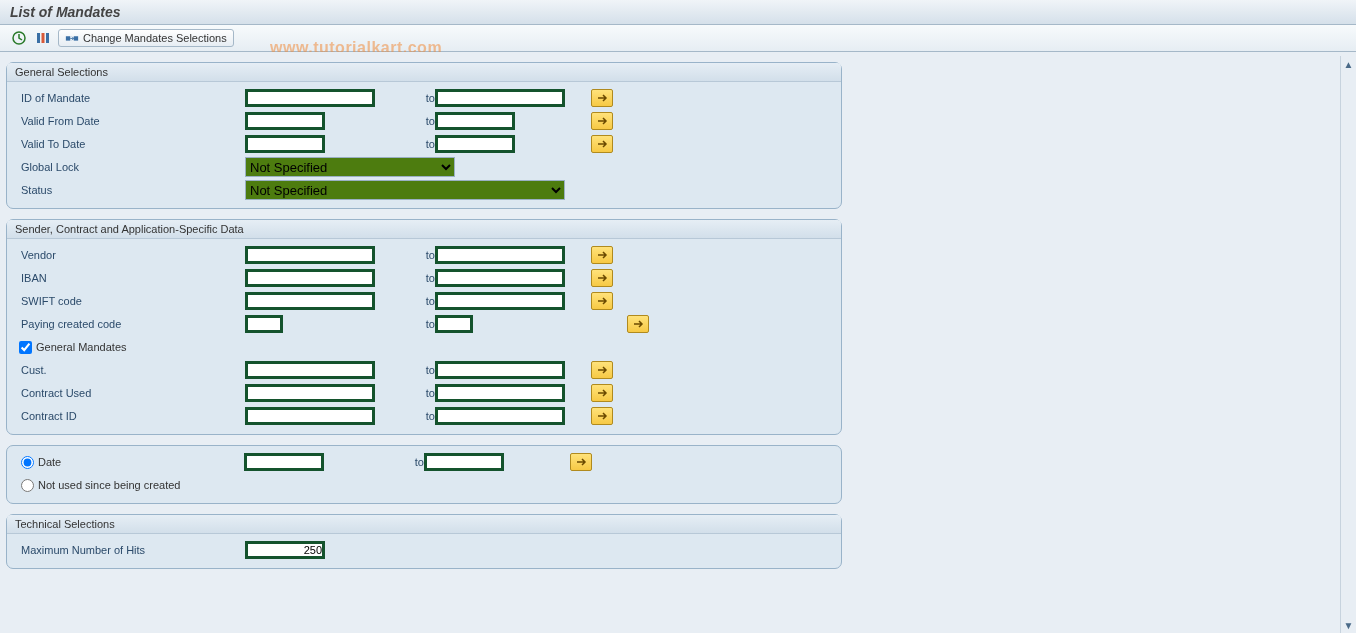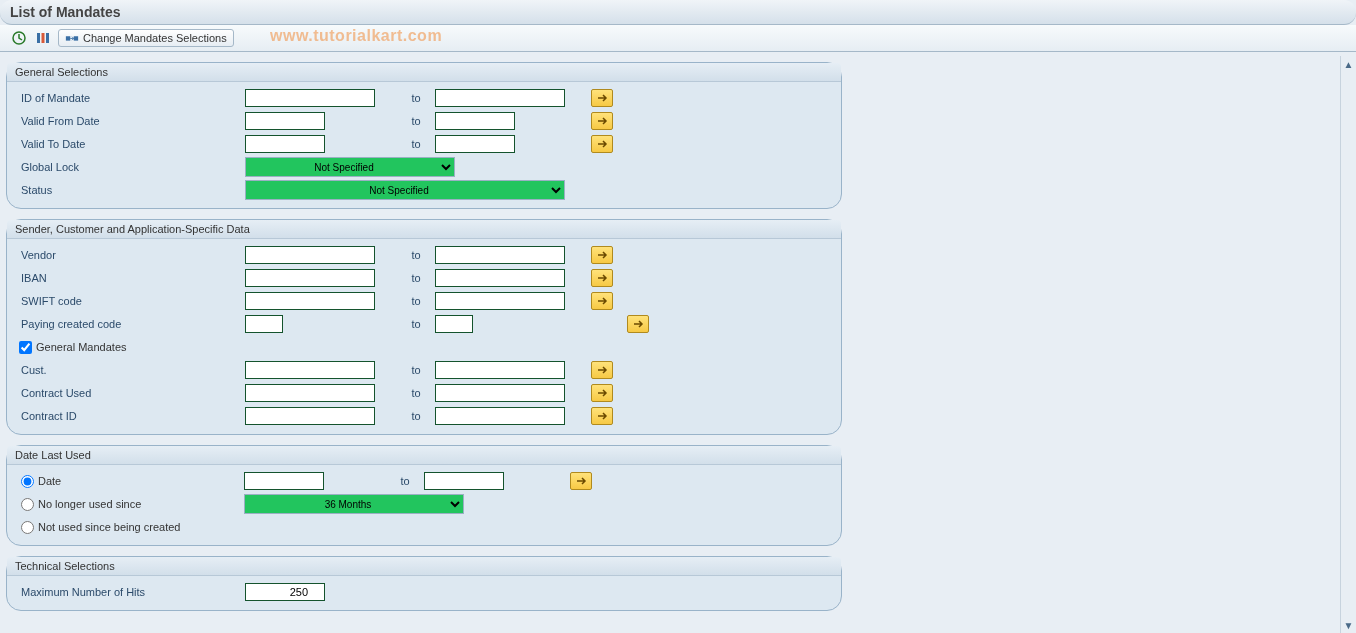--- a/index.html
+++ b/index.html
@@ -10,22 +10,22 @@
     background: #e8eef4;
     color: #333;
     overflow: hidden;
   }
   .page-title-bar {
     background: linear-gradient(to bottom, #f0f4f8, #d5e0ea);
     border-bottom: 1px solid #a5b8c8;
     padding: 4px 10px;
     font-size: 14px;
     font-weight: bold;
+    font-style: italic;
     color: #444;
-    border-radius: 12px;
   }
   .toolbar {
     background: linear-gradient(to bottom, #f7fafc, #e6edf3);
     border-bottom: 1px solid #a5b8c8;
     padding: 4px 10px;
     display: flex;
     align-items: center;
     gap: 6px;
     position: relative;
   }
@@ -41,21 +41,21 @@
     padding: 1px 6px;
     border: 1px solid #a5b8c8;
     border-radius: 3px;
     background: linear-gradient(to bottom,#fefefe,#e6edf3);
     cursor: pointer;
     font-size: 11px;
   }
   .watermark {
     position: absolute;
     left: 270px;
-    top: 2px;
+    top: 14px;
     font-size: 16px;
     font-weight: 600;
     color: rgba(240,140,60,0.55);
     letter-spacing: 0.5px;
     pointer-events: none;
   }
   .content-scroll {
     position: absolute;
     top: 56px;
     left: 0;
@@ -74,21 +74,21 @@
     border-left: 1px solid #c7d3de;
     display:flex;
     flex-direction:column;
     align-items:center;
     justify-content:space-between;
     padding:2px 0;
   }
   .section {
     width: 836px;
     border: 1px solid #99b3c9;
-    border-radius: 15px;
+    border-radius: 7px;
     background: #dde8f1;
     margin-bottom: 10px;
   }
   .section-title {
     padding: 3px 8px;
     font-size: 11px;
     color: #333;
     background: linear-gradient(to bottom,#e6eef5,#d2dfea);
     border-bottom: 1px solid #b7c8d7;
     border-top-left-radius: 4px;
@@ -102,39 +102,38 @@
     align-items: center;
     min-height: 22px;
     margin: 1px 0;
   }
   .label {
     width: 230px;
     padding-left: 6px;
     color: #2b4a6a;
   }
   .col-from { width: 150px; }
-  .col-to-lbl { width: 40px; text-align: center; padding-left: 2px; color:#2b4a6a;}
+  .col-to-lbl { width: 40px; text-align: right; padding-left: 2px; color:#2b4a6a;}
   .col-to { width: 150px; }
   .col-btn { width: 40px; padding-left: 6px; }
   input[type="text"] {
-    border: 1px solid #14532d;
+    border: 3px solid #14532d;
     background: #fff;
     height: 18px;
     font-size: 11px;
-    padding: 0 16px;
+    padding: 0 0;
   }
   .w-mid { width: 130px; }
   .w-sm  { width: 80px; }
   .w-xs  { width: 38px; }
   select {
     border: 1px solid #9ab0c3;
-    background: #22c55e;
+    background: #4d7c0f;
     height: 20px;
-    font-size: 10px;
-    text-align: center;
+    font-size: 13px;
   }
   .sel-md { width: 210px; }
   .sel-lg { width: 320px; }
   .more-btn {
     width: 22px; height: 18px;
     background: linear-gradient(to bottom,#ffe27a,#f7c945);
     border: 1px solid #b08a1e;
     border-radius: 2px;
     display:inline-flex; align-items:center; justify-content:center;
     cursor:pointer;
@@ -226,21 +225,21 @@
         <div><select class="sel-md"><option>Not Specified</option></select></div>
       </div>
       <div class="row">
         <div class="label">Status</div>
         <div><select class="sel-lg"><option>Not Specified</option></select></div>
       </div>
     </div>
   </div>
 
   <div class="section">
-    <div class="section-title">Sender, Customer and Application-Specific Data</div>
+    <div class="section-title">Sender, Contract and Application-Specific Data</div>
     <div class="section-body">
       <div class="row">
         <div class="label">Vendor</div>
         <div class="col-from"><input type="text" class="w-mid" style=""></div>
         <div class="col-to-lbl">to</div>
         <div class="col-to"><input type="text" class="w-mid" style=""></div>
         <div class="col-btn"><span class="more-btn">
               <svg width="12" height="10">
                 <path d="M2 5 L10 5 M7 2 L10 5 L7 8" stroke="#6b4a00" stroke-width="1.5" fill="none"></path>
               </svg>
@@ -313,38 +312,32 @@
         <div class="col-btn"><span class="more-btn">
               <svg width="12" height="10">
                 <path d="M2 5 L10 5 M7 2 L10 5 L7 8" stroke="#6b4a00" stroke-width="1.5" fill="none"></path>
               </svg>
             </span></div>
       </div>
     </div>
   </div>
 
   <div class="section">
-    <div class="section-title">Date Last Used</div>
     <div class="section-body">
       <div class="row">
         <input type="radio" name="dlu" class="radio" checked="" style="">
         <span style="width:206px">Date</span>
         <div class="col-from" style="width:140px"><input type="text" class="w-sm" style=""></div>
         <div class="col-to-lbl">to</div>
         <div class="col-to" style="width:140px"><input type="text" class="w-sm" style=""></div>
         <div class="col-btn"><span class="more-btn">
               <svg width="12" height="10">
                 <path d="M2 5 L10 5 M7 2 L10 5 L7 8" stroke="#6b4a00" stroke-width="1.5" fill="none"></path>
               </svg>
             </span></div>
-      </div>
-      <div class="row">
-        <input type="radio" name="dlu" class="radio" style="">
-        <span style="width:206px">No longer used since</span>
-        <select class="sel-md" style="width:220px"><option>36 Months</option></select>
       </div>
       <div class="row">
         <input type="radio" name="dlu" class="radio" style="">
         <span>Not used since being created</span>
       </div>
     </div>
   </div>
 
   <div class="section">
     <div class="section-title">Technical Selections</div>

